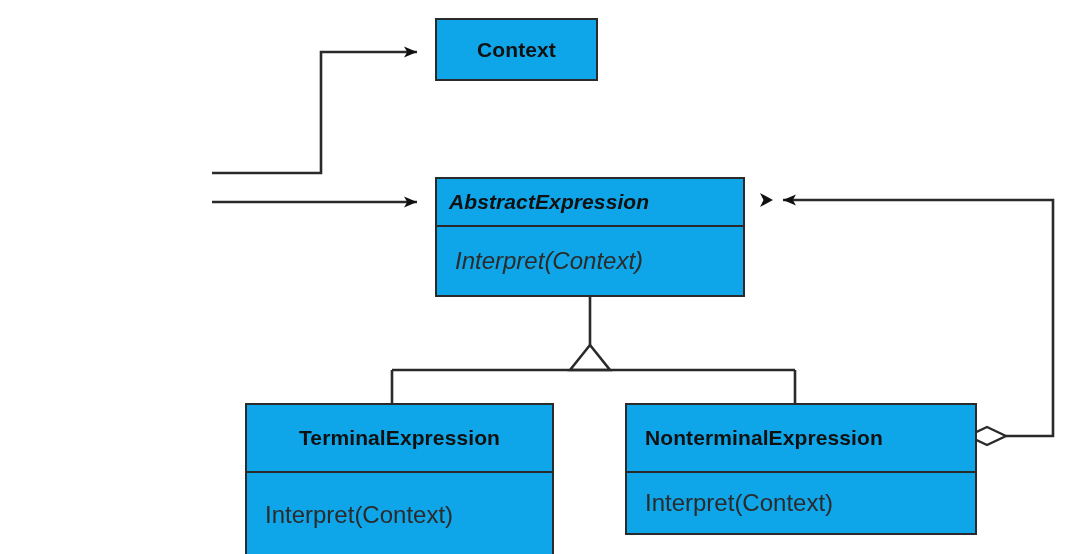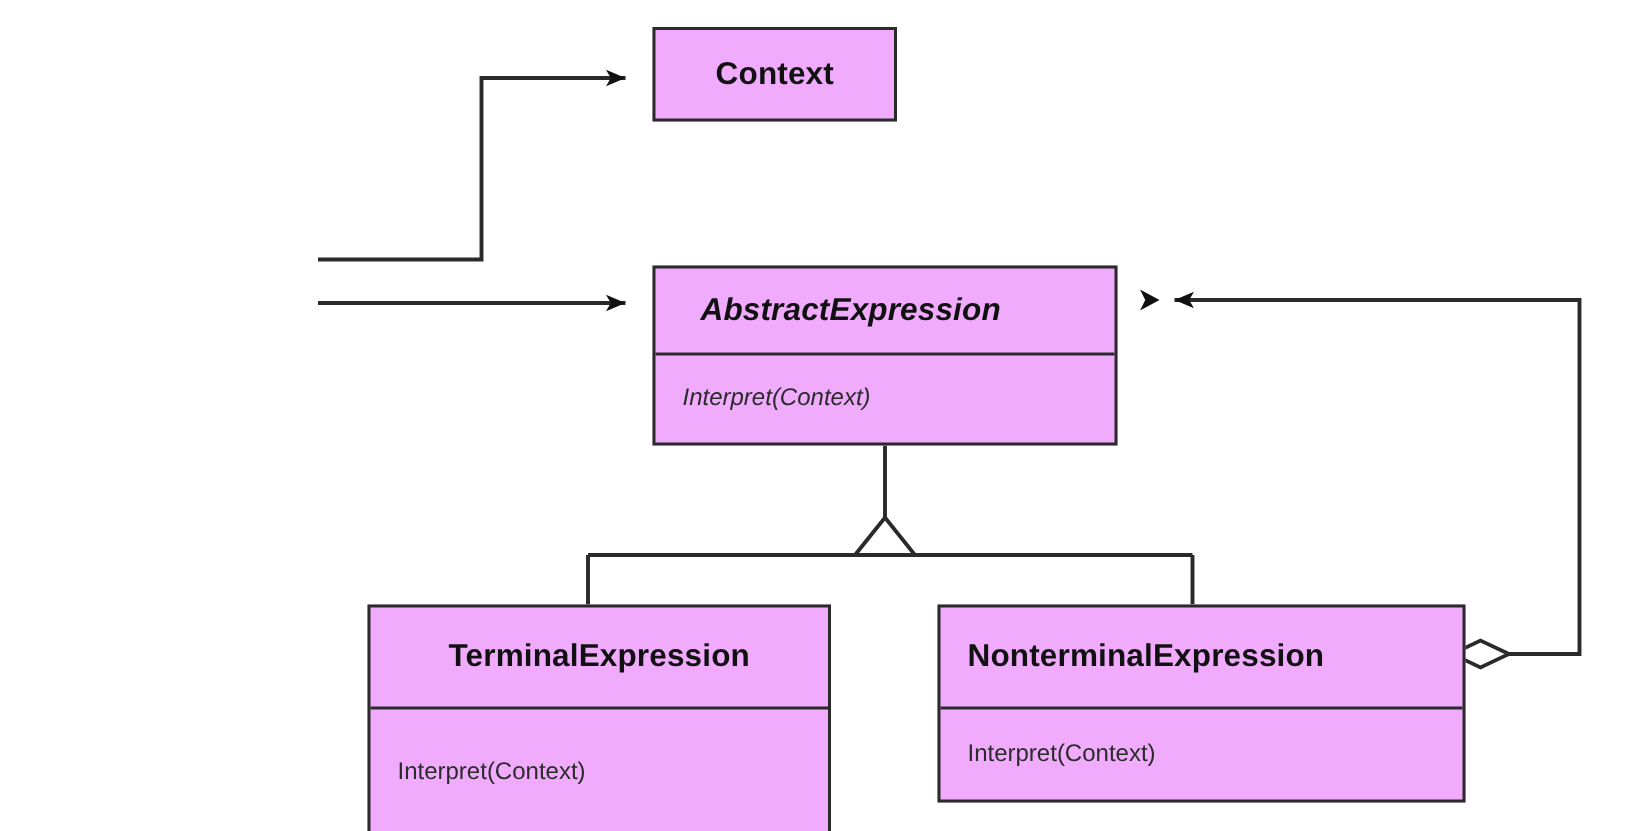--- a/index.html
+++ b/index.html
@@ -20,21 +20,21 @@
     position: absolute;
     left: 0;
     top: 0;
     width: 1086px;
     height: 554px;
     pointer-events: none;
   }
   .uml-class {
     position: absolute;
     box-sizing: border-box;
-    background: #f0abfc;
+    background: #0ea5e9;
     border: 2px solid #2a2a2a;
     display: flex;
     flex-direction: column;
     z-index: 5;
   }
   .uml-name {
     box-sizing: border-box;
     display: flex;
     align-items: center;
     justify-content: center;
@@ -43,21 +43,21 @@
     color: #111111;
     letter-spacing: 0.1px;
     white-space: nowrap;
   }
   .uml-ops {
     box-sizing: border-box;
     border-top: 2px solid #2a2a2a;
     display: flex;
     align-items: center;
     padding-left: 18px;
-    font-size: 16px;
+    font-size: 24px;
     color: #2b2b2b;
     white-space: nowrap;
   }
   .italic { font-style: italic; }
   .single .uml-name { height: 100%; }
 </style>
 </head>
 <body>
 
 <div id="canvas">
@@ -91,21 +91,21 @@
       <path d="M 760 193 L 773 200 L 760 207 L 763.5 200 Z" fill="#111111"></path>
     </g>
   </svg>
 
   <div class="uml-class single" style="left:435px; top:18px; width:163px; height:63px;">
     <div class="uml-name">Context</div>
   </div>
 
 
   <div class="uml-class" style="left:435px; top:177px; width:310px; height:120px;">
-    <div class="uml-name italic" style="height:56px; justify-content:flex-start; padding-left:30px;">AbstractExpression</div>
+    <div class="uml-name italic" style="height:46px; justify-content:flex-start; padding-left:12px;">AbstractExpression</div>
     <div class="uml-ops italic" style="flex:1;">Interpret(Context)</div>
   </div>
 
   <div class="uml-class" style="left:245px; top:403px; width:309px; height:156px;">
     <div class="uml-name" style="height:66px;">TerminalExpression</div>
     <div class="uml-ops" style="flex:1;">Interpret(Context)</div>
   </div>
 
   <div class="uml-class" style="left:625px; top:403px; width:352px; height:132px;">
     <div class="uml-name" style="height:66px; justify-content:flex-start; padding-left:18px;">NonterminalExpression</div>

